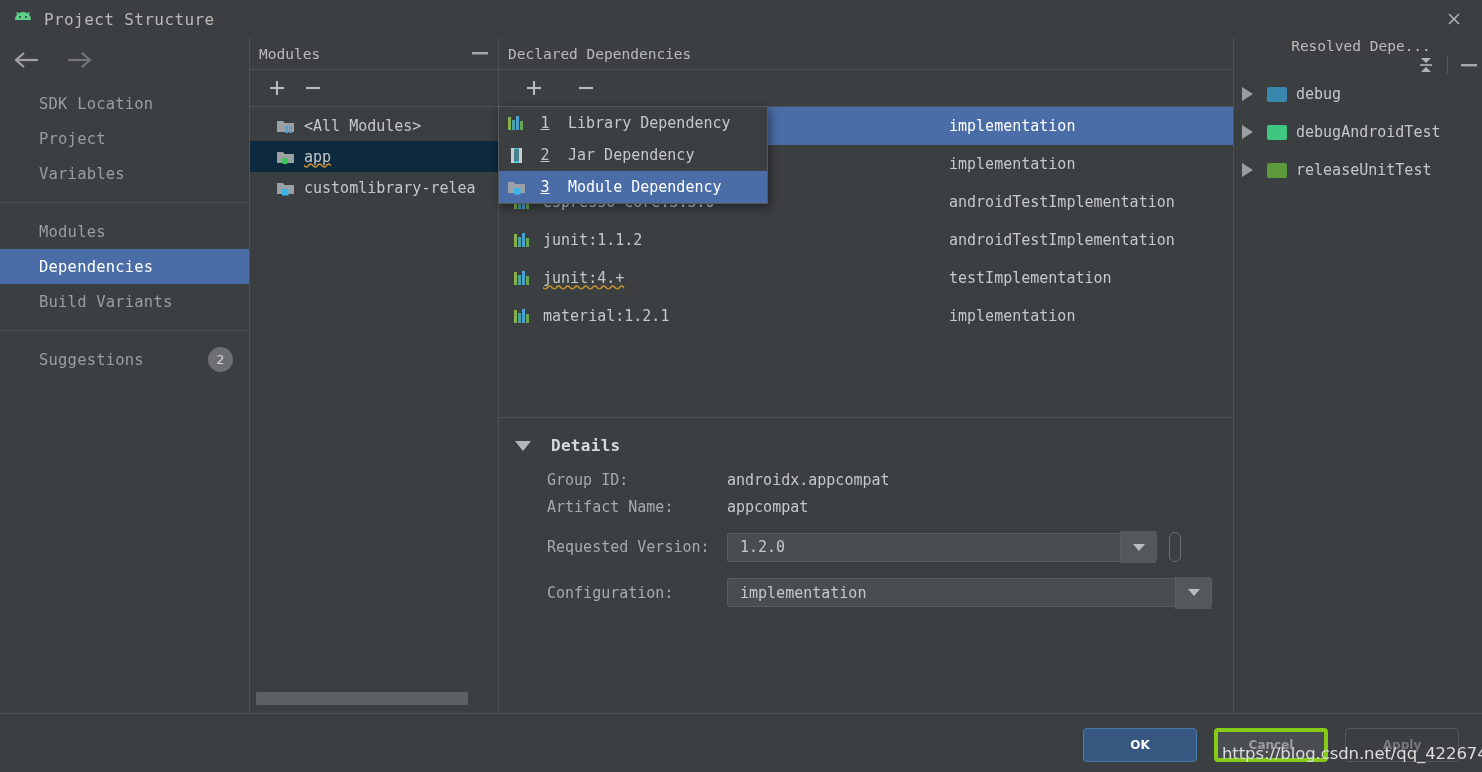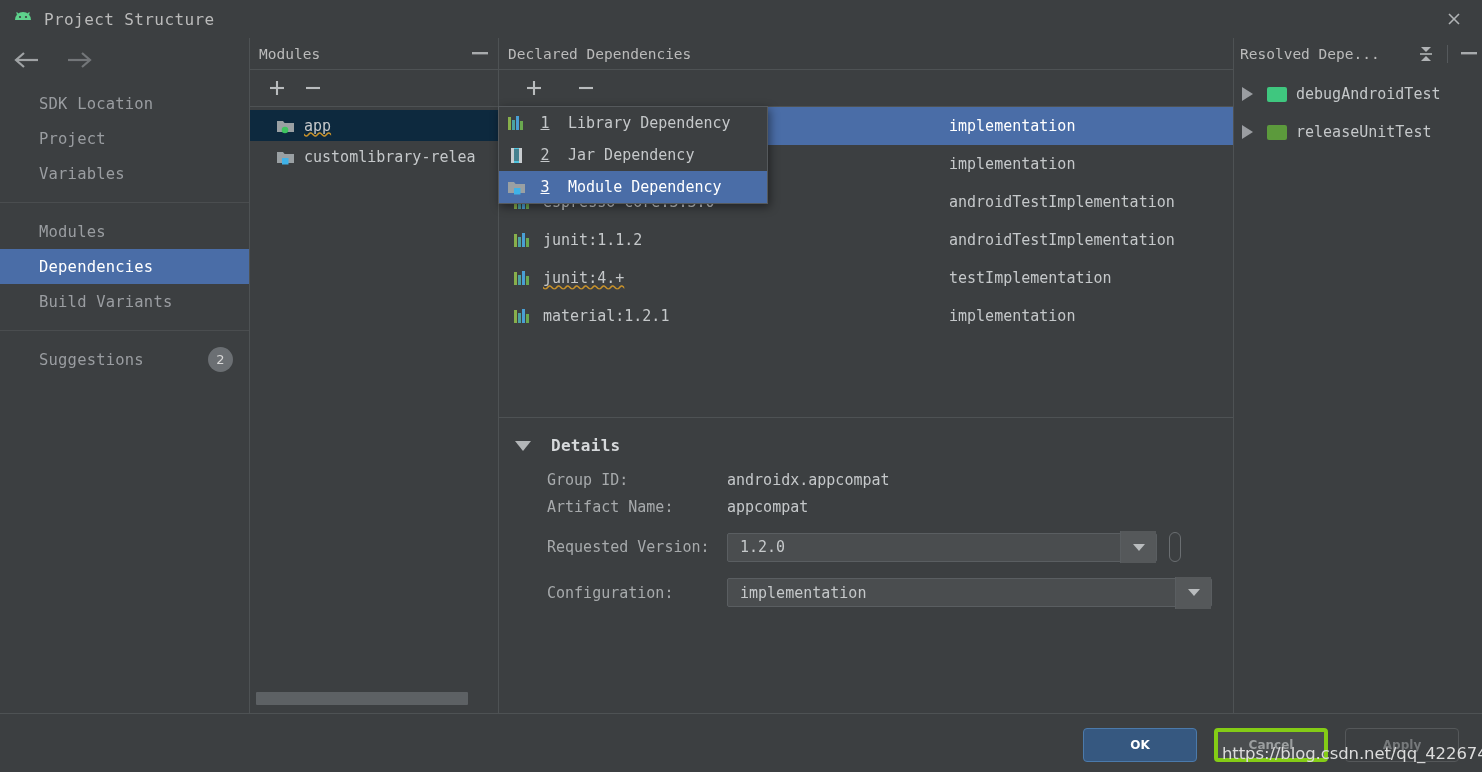--- a/index.html
+++ b/index.html
@@ -131,21 +131,21 @@
     width: 12px; height: 30px; border: 1px solid #6a6e71; border-radius: 6px;
     margin-left: 12px; cursor: pointer;
   }
   .combo.wide { width: 485px; }
 
   
   .res-panel {
     position: absolute; left: 1233px; top: 38px; width: 249px; height: 675px;
     background: #3c3f41; border-left: 1px solid #4e5254;
   }
-  .res-head { height: 31px; display: flex; align-items: center; padding-left: 6px; color: #bbbbbb; font-size: 14.5px; }
+  .res-head { height: 31px; display: flex; align-items: center; padding-left: 6px; color: #bbbbbb; font-size: 14.5px; flex-direction: column; }
   .res-head .hd-icons { margin-left: auto; display: flex; align-items: center; gap: 0; }
   .expand-ico { width: 26px; height: 22px; display: flex; align-items: center; justify-content: center; cursor: pointer; }
   .vdiv { width: 1px; height: 18px; background: #55595c; margin: 0 8px; }
   .res-list { padding-top: 6px; }
   .res-row { height: 38px; display: flex; align-items: center; padding-left: 8px; color: #c5c8ca; font-size: 15px; cursor: pointer; }
   .tri-right { width: 0; height: 0; border-top: 7px solid transparent; border-bottom: 7px solid transparent; border-left: 11px solid #9a9da1; margin-right: 14px; flex: 0 0 auto; }
   .res-folder { width: 20px; height: 15px; margin-right: 9px; border-radius: 2px; flex: 0 0 auto; }
 
   
   .bottombar {
@@ -275,20 +275,32 @@
         </svg>
       </div>
       <div class="tb-btn">
         <svg width="18" height="18" viewBox="0 0 18 18">
           <line x1="2" y1="9" x2="16" y2="9" stroke="#b9bcbe" stroke-width="2.1"></line>
         </svg>
       </div>
     </div>
 
     <div class="tree-list">
+      <div class="tree-row">
+        <span class="folder-ico">
+          <svg width="20" height="16" viewBox="0 0 20 16">
+            <path d="M1 3h6l1.6 2H18v9H1z" fill="#9aa0a3"></path>
+            <rect x="9" y="8" width="3" height="3" fill="#4a9fd4"></rect>
+            <rect x="13" y="8" width="3" height="3" fill="#4a9fd4"></rect>
+            <rect x="9" y="12" width="3" height="3" fill="#4a9fd4"></rect>
+            <rect x="13" y="12" width="3" height="3" fill="#4a9fd4"></rect>
+          </svg>
+        </span>
+        <span class="row-label">&lt;All Modules&gt;</span>
+      </div>
 
       <div class="tree-row sel-unfocused">
         <span class="folder-ico">
           <svg width="20" height="16" viewBox="0 0 20 16">
             <path d="M1 3h6l1.6 2H18v9H1z" fill="#9aa0a3"></path>
             <circle cx="9" cy="12" r="3.3" fill="#3ec45f"></circle>
           </svg>
         </span>
         <span class="row-label wavy">app</span>
       </div>
@@ -477,20 +489,25 @@
         <span class="expand-ico">
           <svg width="16" height="3" viewBox="0 0 16 3">
               <rect width="16" height="2.4" fill="#a8abad"></rect>
             </svg>
         </span>
       </span>
     </div>
     <div class="res-list">
       <div class="res-row">
         <span class="tri-right"></span>
+        <span class="res-folder" style="background:#3a87ad"></span>
+        <span>debug</span>
+      </div>
+      <div class="res-row">
+        <span class="tri-right"></span>
         <span class="res-folder" style="background:#3fc77f"></span>
         <span>debugAndroidTest</span>
       </div>
       <div class="res-row">
         <span class="tri-right"></span>
         <span class="res-folder" style="background:#5c9a3c"></span>
         <span>releaseUnitTest</span>
       </div>
     </div>
   </div>

